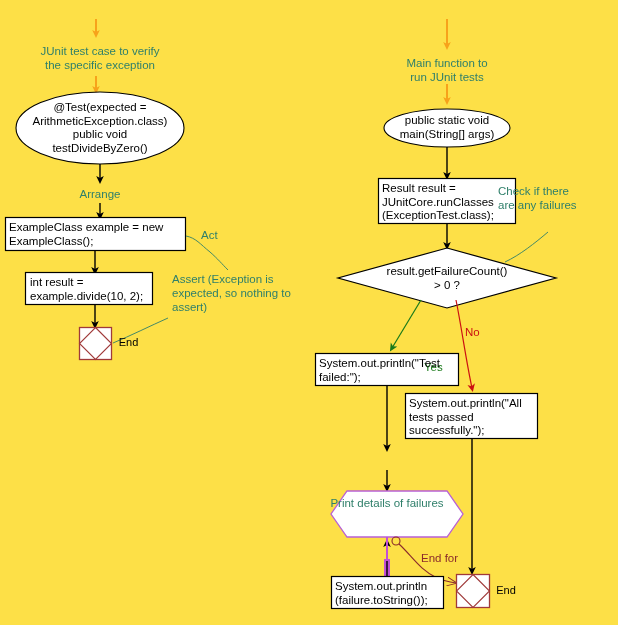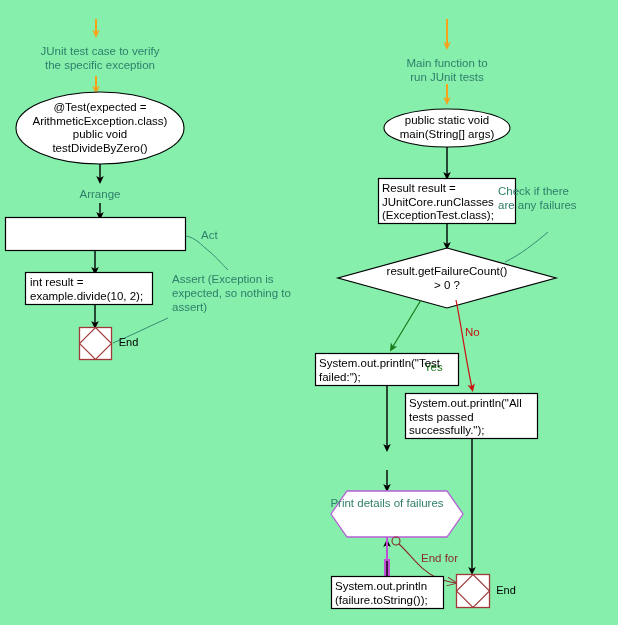--- a/index.html
+++ b/index.html
@@ -7,21 +7,21 @@
     padding: 0;
     background: #ffffff;
   }
   body {
     font-family: "Liberation Sans", sans-serif;
   }
   #canvas {
     position: relative;
     width: 618px;
     height: 625px;
-    background: #86efac;
+    background: #fde047;
     overflow: hidden;
   }
   .svg-layer {
     position: absolute;
     left: 0;
     top: 0;
     width: 618px;
     height: 625px;
   }
   .node-text {
@@ -199,20 +199,22 @@
   <div class="annot center" style="left:10px; top:44px; width:180px;">JUnit test case to verify
 the specific exception</div>
 
   <div class="node-text" style="left:16px; top:101px; width:168px;">@Test(expected =
 ArithmeticException.class)
 public void
 testDivideByZero()</div>
 
   <div class="annot center" style="left:60px; top:187px; width:80px;">Arrange</div>
 
+  <div class="node-text left" style="left:9px; top:221px; width:176px;">ExampleClass example = new
+ExampleClass();</div>
 
   <div class="annot" style="left:201px; top:228px;">Act</div>
 
   <div class="node-text left" style="left:30px; top:276px; width:122px;">int result =
 example.divide(10, 2);</div>
 
   <div class="annot" style="left:172px; top:272px;">Assert (Exception is
 expected, so nothing to
 assert)</div>
 

